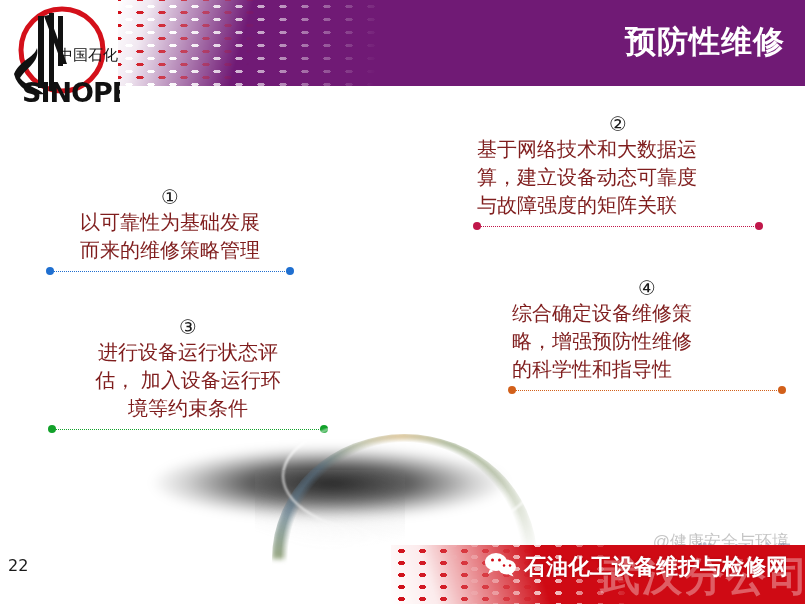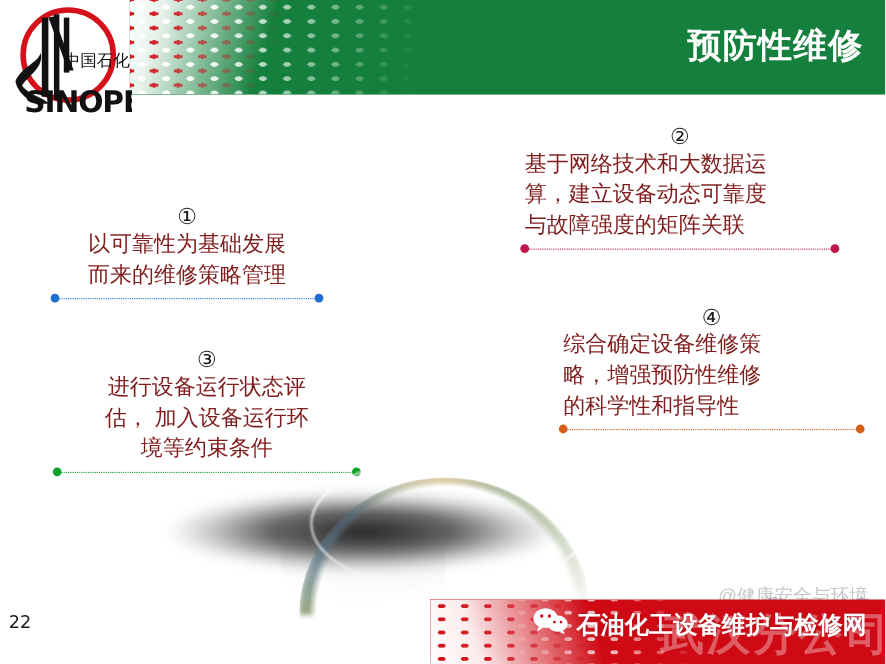--- a/index.html
+++ b/index.html
@@ -9,21 +9,21 @@
     background:#ffffff;
     font-family:"Liberation Sans","DejaVu Sans",sans-serif;
     overflow:hidden;
     position:relative;
   }
   .slide{position:relative;width:805px;height:604px;background:#fff;overflow:hidden;}
 
   
   .header-band{
     position:absolute;left:118px;top:0;width:687px;height:86px;
-    background:#15803d;
+    background:#701a75;
     overflow:hidden;
   }
   
   .halftone{
     position:absolute;left:0;top:0;width:300px;height:86px;
     background-image:
       radial-gradient(ellipse 5px 2.6px at 50% 50%, #ffffff 0 75%, rgba(255,255,255,0) 76%);
     background-size:22px 13px;
     background-position:0 0;
     -webkit-mask-image:linear-gradient(100deg, rgba(0,0,0,1) 0%, rgba(0,0,0,1) 18%, rgba(0,0,0,.55) 52%, rgba(0,0,0,0) 86%);

